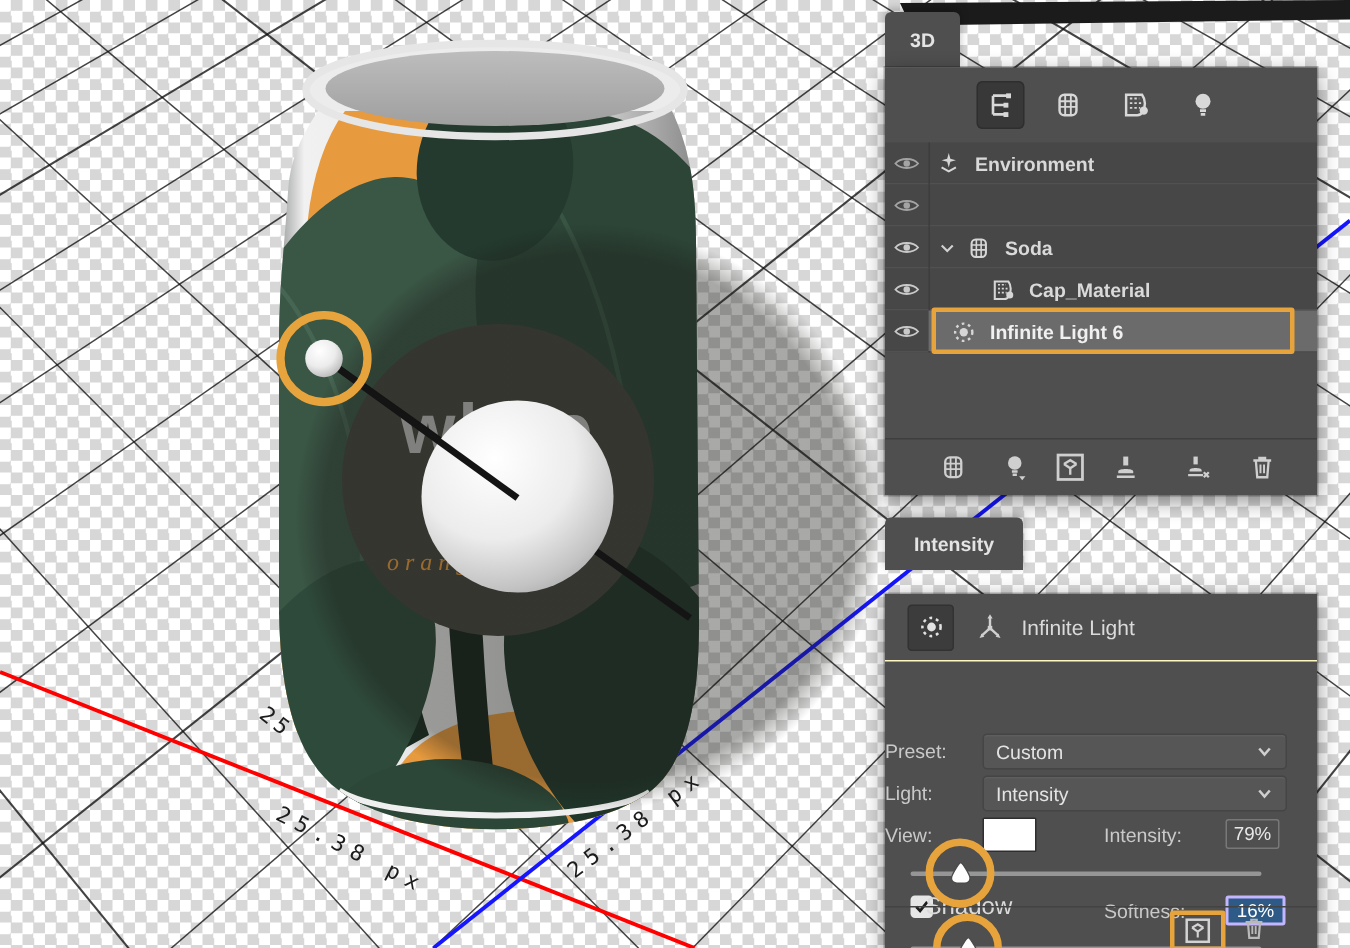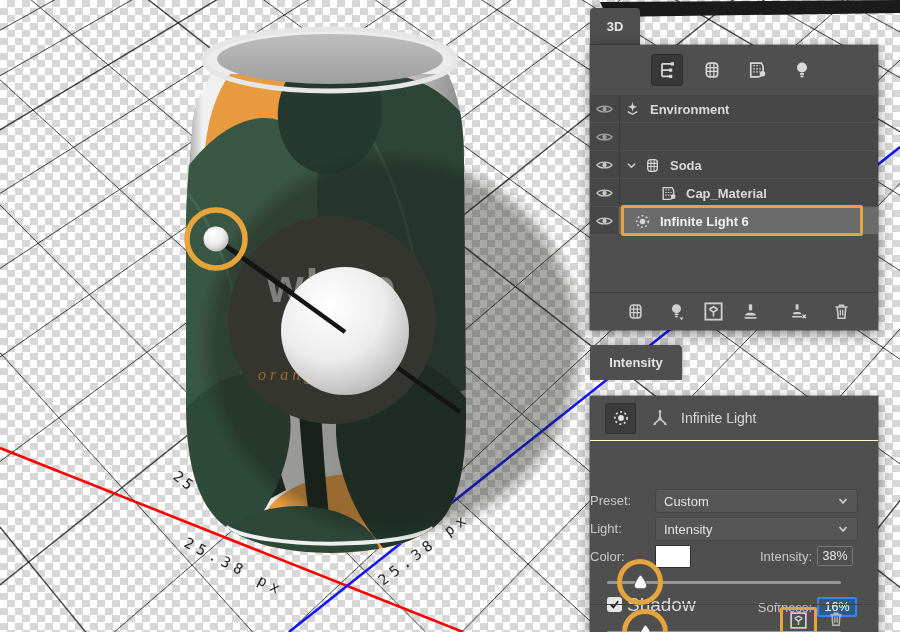--- a/index.html
+++ b/index.html
@@ -59,32 +59,32 @@
   .hdr .gizmo{margin-left:14px;color:#d0d0d0;display:flex;}
   .hdr .title{margin-left:11px;font-size:14px;color:#dadada;}
   .flabel{position:absolute;left:0;width:57px;text-align:left;color:#c9c9c9;line-height:24px;}
   .field{position:absolute;left:65px;width:203px;height:24px;background:#565656;
       border:1px solid #454545;border-radius:3px;box-sizing:border-box;
       display:flex;align-items:center;padding:0 8px;color:#e3e3e3;
       box-shadow:inset 0 1px 0 rgba(255,255,255,.05);}
   .field .ddchev{margin-left:auto;color:#cfcfcf;display:flex;}
   .swatch{position:absolute;left:65px;width:36px;height:23px;background:#ffffff;
       border:1px solid #2e2e2e;border-radius:1px;box-sizing:border-box;}
-  .ilabel{position:absolute;left:146px;width:76px;text-align:right;color:#c9c9c9;line-height:22px;}
+  .ilabel{position:absolute;left:146px;width:76px;color:#c9c9c9;line-height:22px;}
   .numfield{position:absolute;left:227px;width:36px;height:20px;border:1px solid #787878;
       border-radius:2px;box-sizing:border-box;color:#e8e8e8;display:flex;align-items:center;
       justify-content:center;font-size:12.5px;}
-  .numfield.selectedtext{border:2px solid #3b82f6;background:#2D5A86;color:#ffffff;width:40px;}
+  .numfield.selectedtext{border:2px solid #c4b5fd;background:#2D5A86;color:#ffffff;width:40px;}
   .slider{position:absolute;left:17px;width:234px;height:3px;background:#969696;border-radius:2px;}
   .thumb{position:absolute;width:17px;height:16px;}
   .ring{position:absolute;width:46px;height:46px;border:5px solid #E8A43C;border-radius:50%;
       box-sizing:border-box;pointer-events:none;z-index:5;}
   .checkbox{position:absolute;left:17px;width:15px;height:15px;background:#e6e6e6;
       border-radius:3px;display:flex;align-items:center;justify-content:center;}
-  .cblabel{position:absolute;left:37px;line-height:16px;color:#dadada;font-size:19px;}
+  .cblabel{position:absolute;left:27px;line-height:16px;color:#dadada;font-size:16px;}
   .pfooter{position:absolute;left:0;right:0;bottom:0;height:31px;border-top:1px solid #434343;}
   .groundbtn{position:absolute;left:190px;top:2px;width:37px;height:27px;
       border:3px solid #E8A43C;border-radius:2px;box-sizing:border-box;display:flex;
       align-items:center;justify-content:center;color:#d3d3d3;}
   .trashbtn{position:absolute;left:237px;top:5px;color:#b9b9b9;display:flex;}
 </style>
 </head>
 <body>
 
 <div class="stage">
@@ -446,24 +446,24 @@
         <span class="flabel" style="top:76px">Light:</span>
         <div class="field" style="top:76px">
           <span>Intensity</span>
           <span class="ddchev">
             <svg width="12" height="12" viewBox="0 0 12 12">
                 <polyline points="2.5,4 6,8 9.5,4" stroke="currentColor" stroke-width="1.7" fill="none"></polyline>
               </svg>
           </span>
         </div>
 
-        <span class="flabel" style="top:104px">Color:</span>
+        <span class="flabel" style="top:104px">View:</span>
         <div class="swatch" style="top:104px"></div>
         <span class="ilabel" style="top:105px">Intensity:</span>
-        <div class="numfield" style="top:105px">38%</div>
+        <div class="numfield" style="top:105px">79%</div>
 
         <div class="slider" style="top:140px"></div>
         <div class="thumb" style="left:42px;top:133px">
           <svg width="17" height="16" viewBox="0 0 16 15">
               <path d="M8,1 C9,1 13.8,8.6 13.8,10.8 C13.8,12.8 12.2,13.8 10.4,13.8 L5.6,13.8 C3.8,13.8 2.2,12.8 2.2,10.8 C2.2,8.6 7,1 8,1 Z" fill="#fdfdfd" stroke="#4a4a4a" stroke-width="0.8"></path>
             </svg>
         </div>
         <div class="ring" style="left:27px;top:118px"></div>
 
         <div class="checkbox" style="top:156px">

